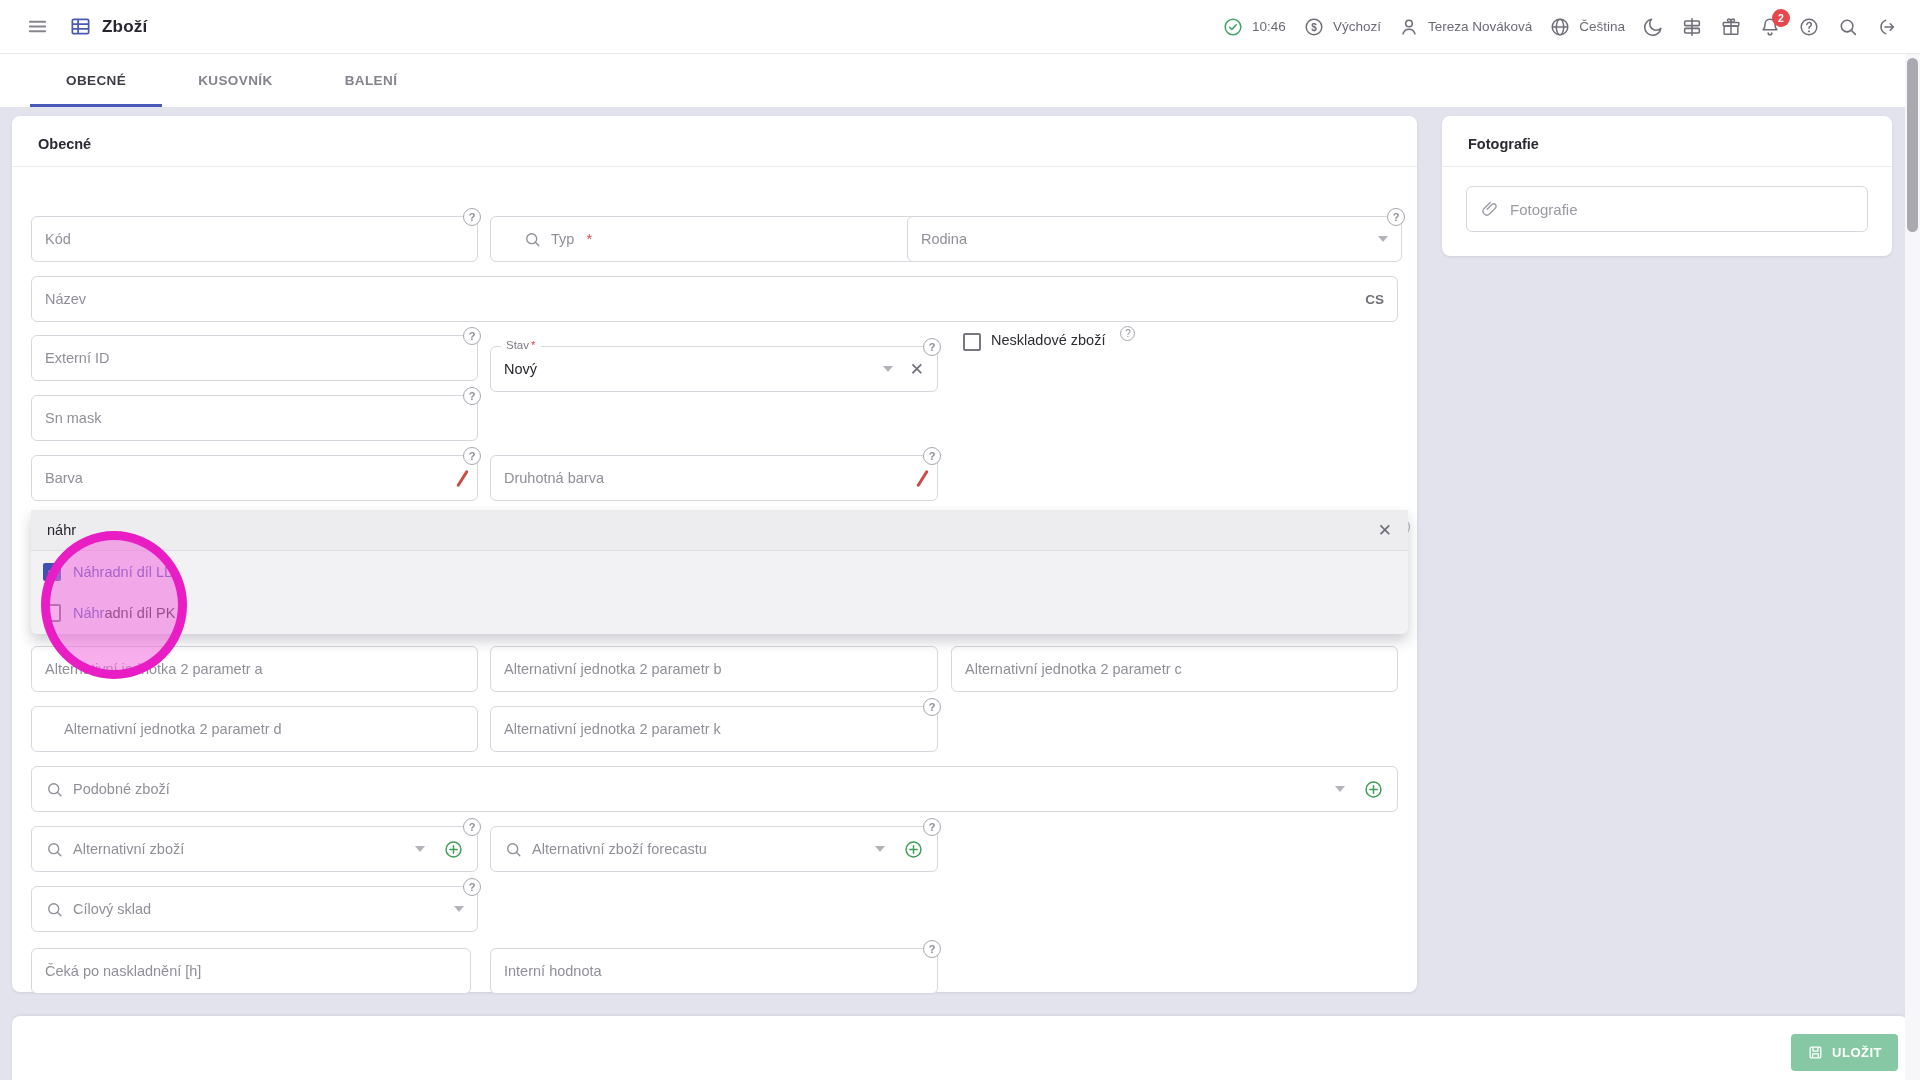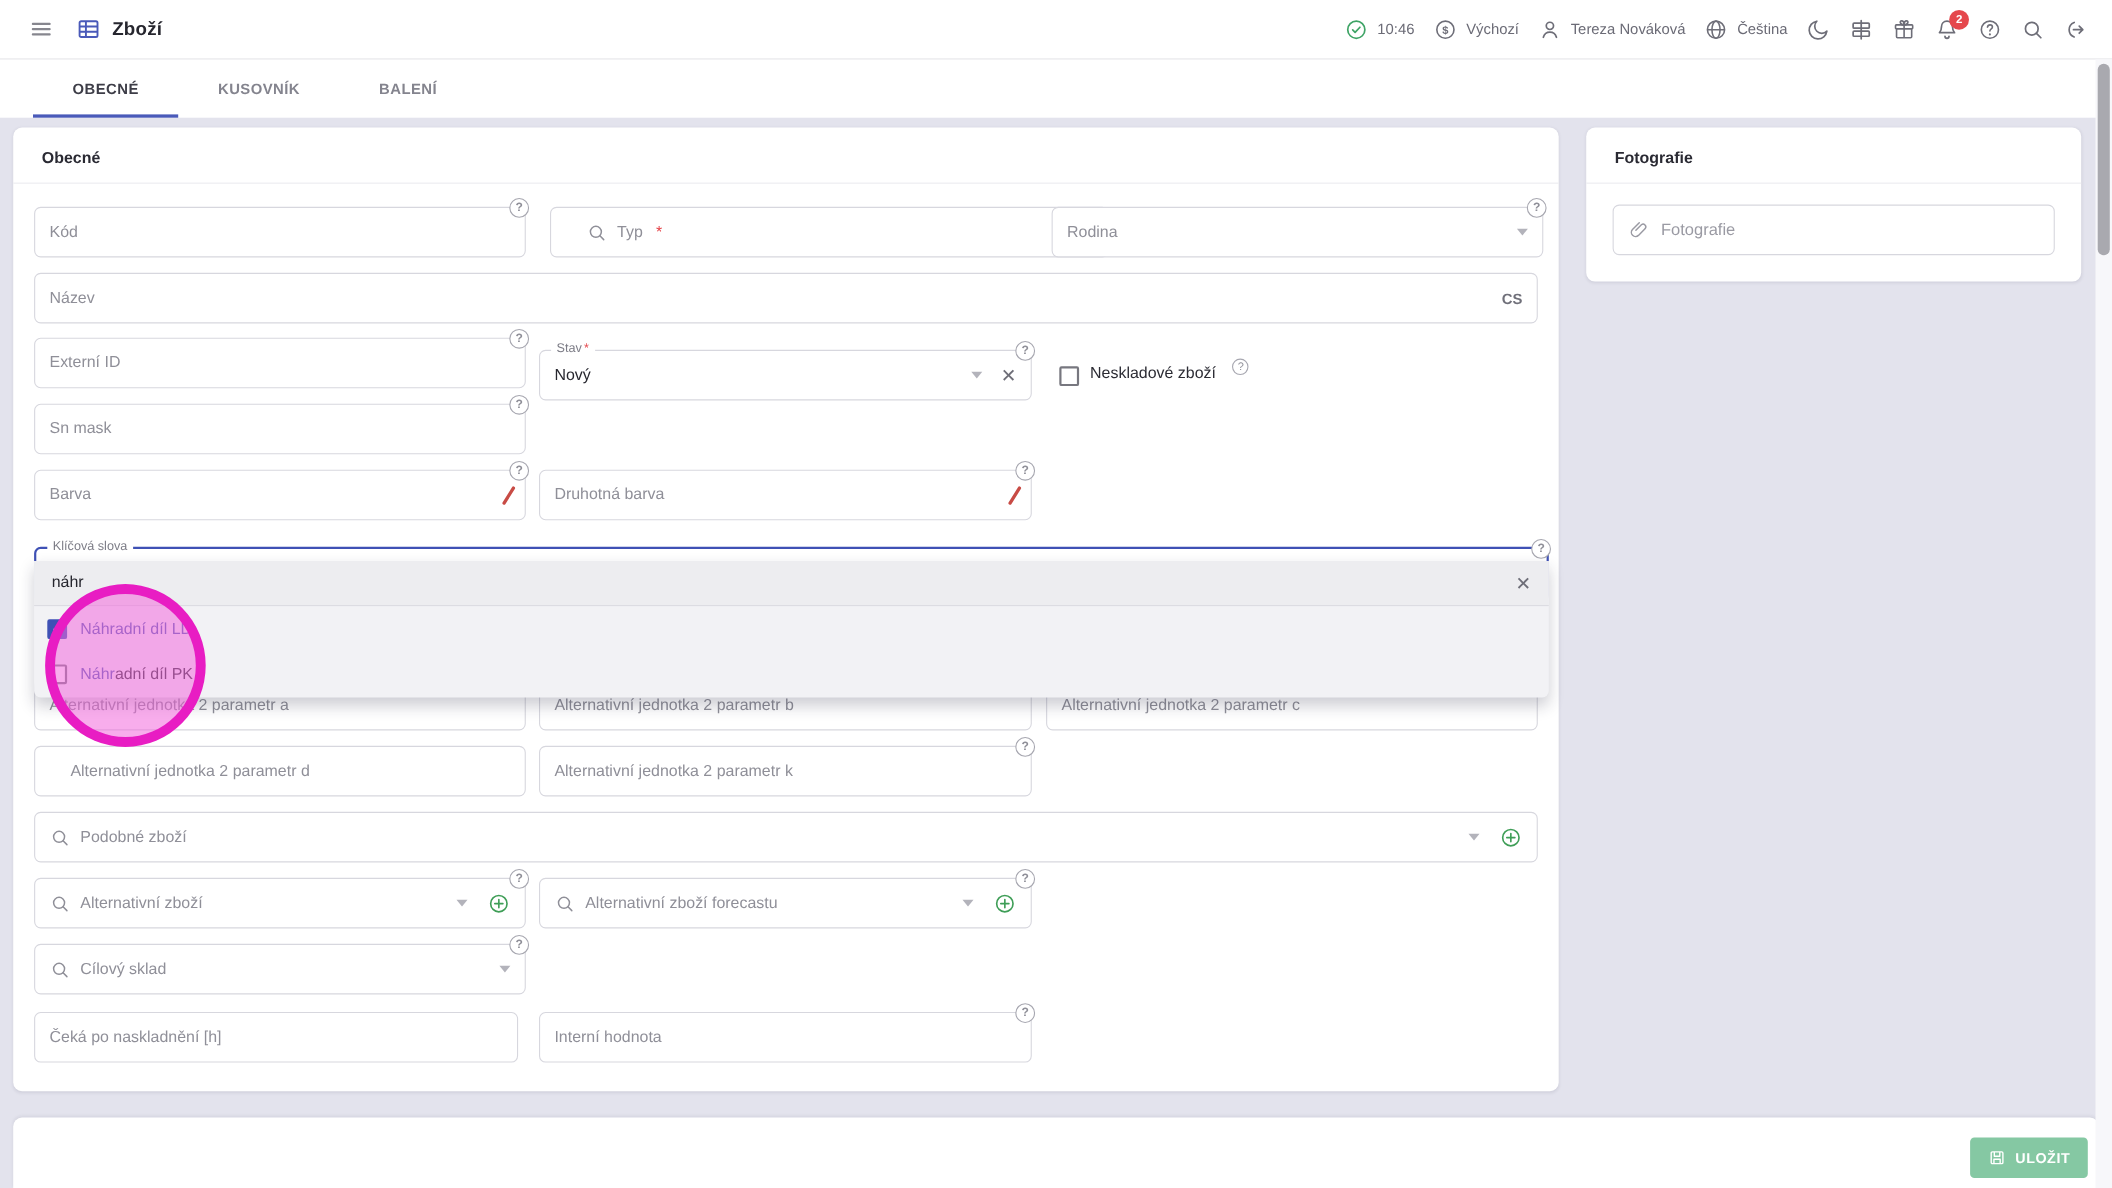--- a/index.html
+++ b/index.html
@@ -36,21 +36,21 @@
   
   .card { position:absolute; background:#fff; border-radius:8px;
     box-shadow:0 1px 3px rgba(40,40,70,.10); }
   .main-card { left:12px; top:116px; width:1405px; height:876px; }
   .photo-card { left:1442px; top:116px; width:450px; height:140px; }
   .card-title { font-size:14.5px; font-weight:bold; color:#2a2a33; padding:20px 0 14px 26px; }
   .card-divider { height:1px; background:#ececf0; }
 
   
   .fld { position:absolute; height:46px; background:#fff; border:1px solid #d7d7de;
-    border-radius:6px; display:flex; align-items:center; padding:0 13px; gap:9px; }
+    border-radius:6px; display:flex; align-items:center; padding:0 13px; gap:9px;margin-top:28px; }
   .fld .lbl { font-size:14.5px; color:#8f8f98; white-space:nowrap; }
   .fld .val { font-size:14.5px; color:#26262e; }
   .req { color:#e5484d; margin-left:3px; font-size:14.5px; }
   .help { position:absolute; top:-9px; right:-4px; width:18px; height:18px;
     background:#fff; border:1px solid #a7a7b0; border-radius:50%;
     color:#8f8f98; font-size:11px; font-weight:bold;
     display:flex; align-items:center; justify-content:center; z-index:3; }
   .help::before { content:"?"; }
   .caret { margin-left:auto; width:0; height:0; border-left:5px solid transparent;
     border-right:5px solid transparent; border-top:6px solid #b3b3bb; flex:none; }
@@ -283,31 +283,31 @@
 </div>
 
 <div class="card main-card">
   <div class="card-title">Obecné</div>
   <div class="card-divider"></div>
 
   <div class="fld" style="left:19px; top:72px; width:447px;">
     <span class="lbl">Kód</span>
     <span class="help"></span>
   </div>
-  <div class="fld" style="left:488px; top:72px; width:508px;padding-left:32px;">
+  <div class="fld" style="left:478px; top:72px; width:508px;padding-left:32px;">
     <span style="color:#8f8f98">
         <svg class="ic" width="19" height="19">
           <use href="#i-search"></use>
         </svg>
       </span>
     <span class="lbl">Typ</span>
     <span class="req">*</span>
     <span class="caret"></span>
   </div>
-  <div class="fld" style="left:944px; top:72px; width:447px;">
+  <div class="fld" style="left:895px; top:72px; width:495px;">
     <span class="lbl">Rodina</span>
     <span class="caret"></span>
     <span class="help"></span>
   </div>
 
   <div class="fld" style="left:19px; top:132px; width:1367px;">
     <span class="lbl">Název</span>
     <span class="lang-tag">CS</span>
   </div>
 

